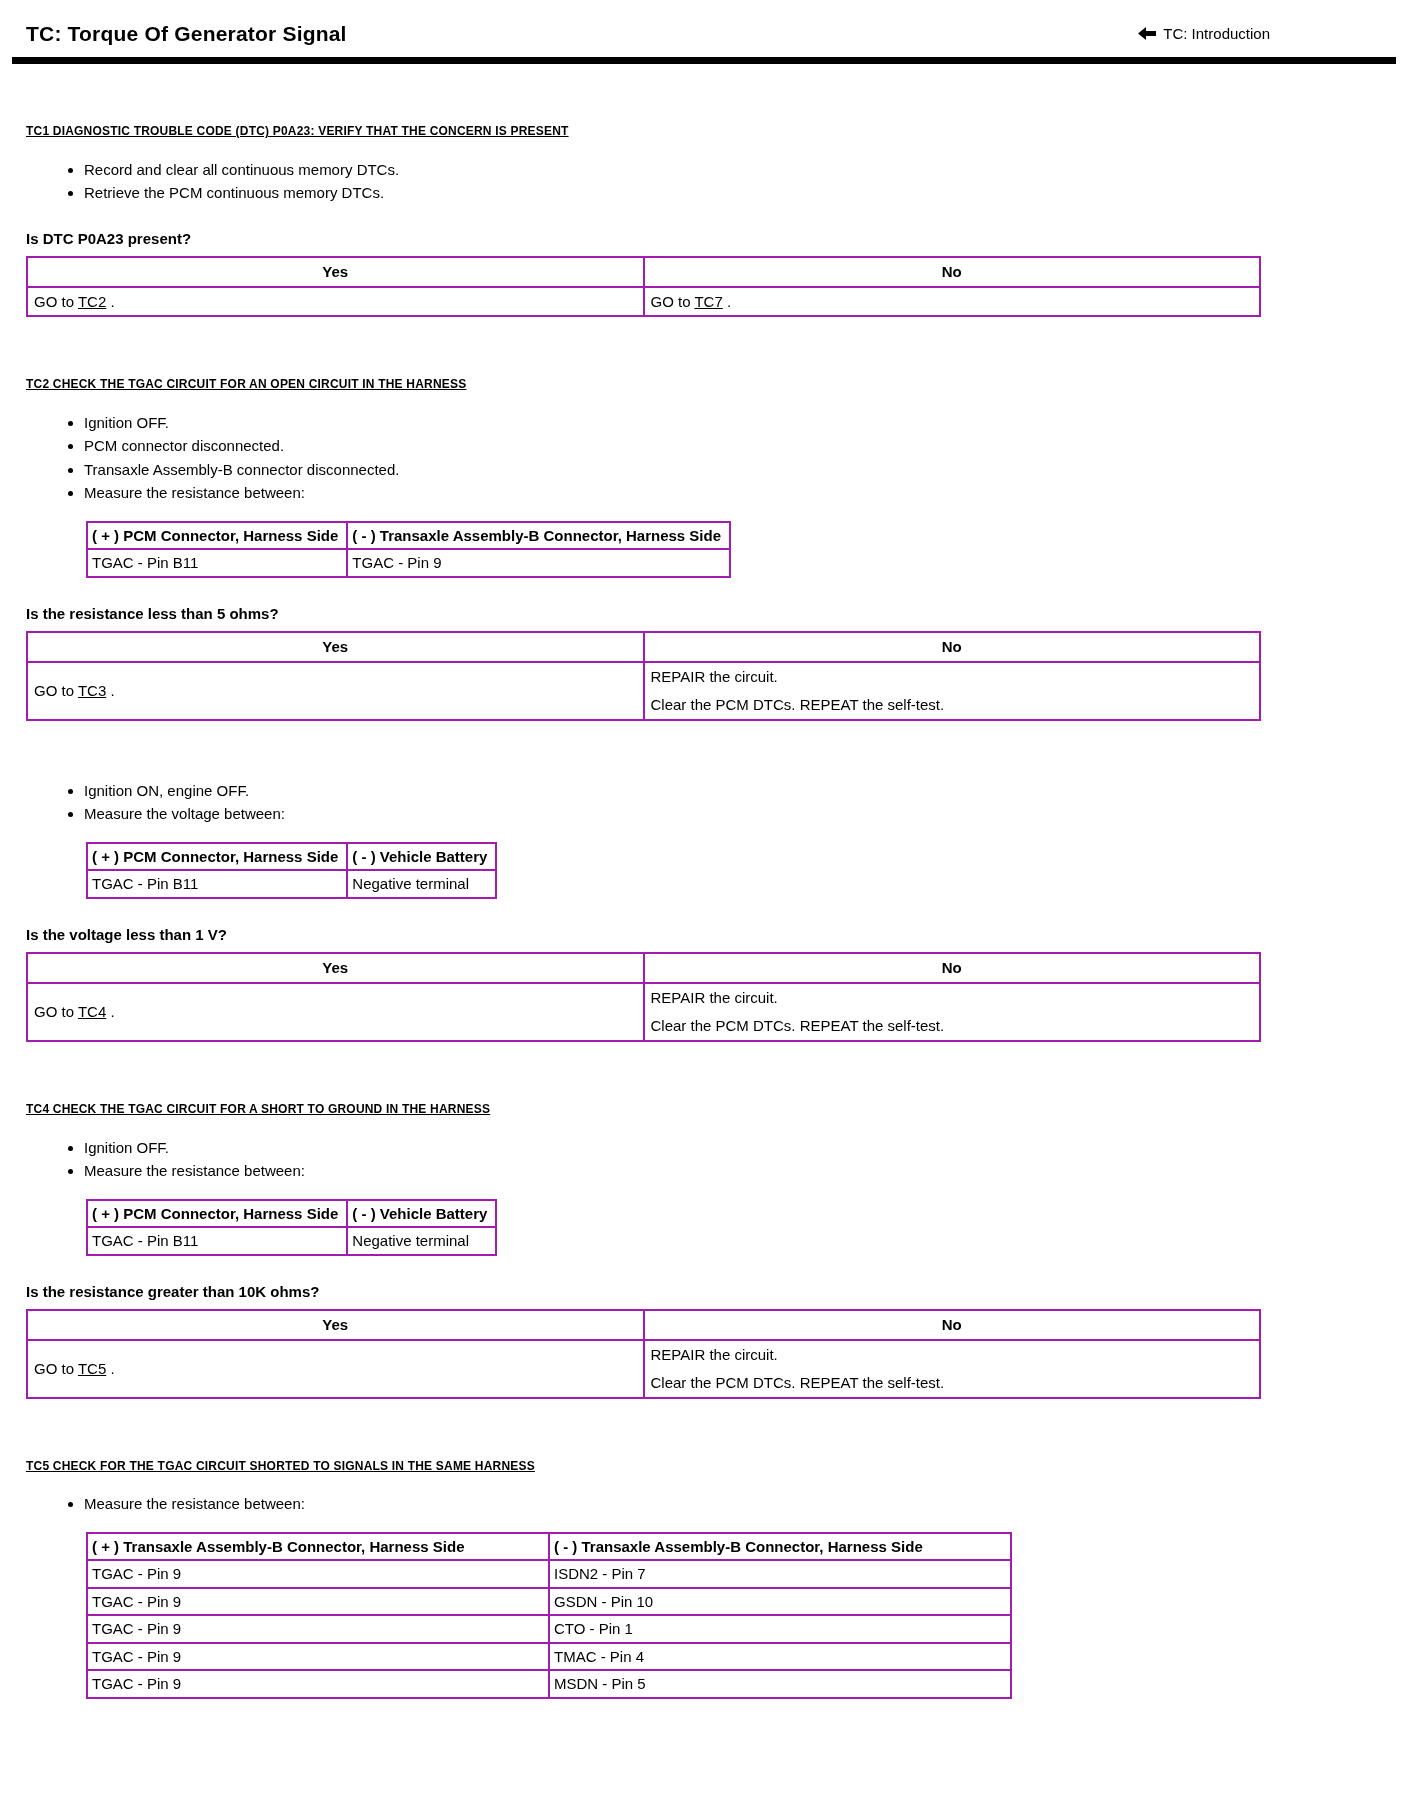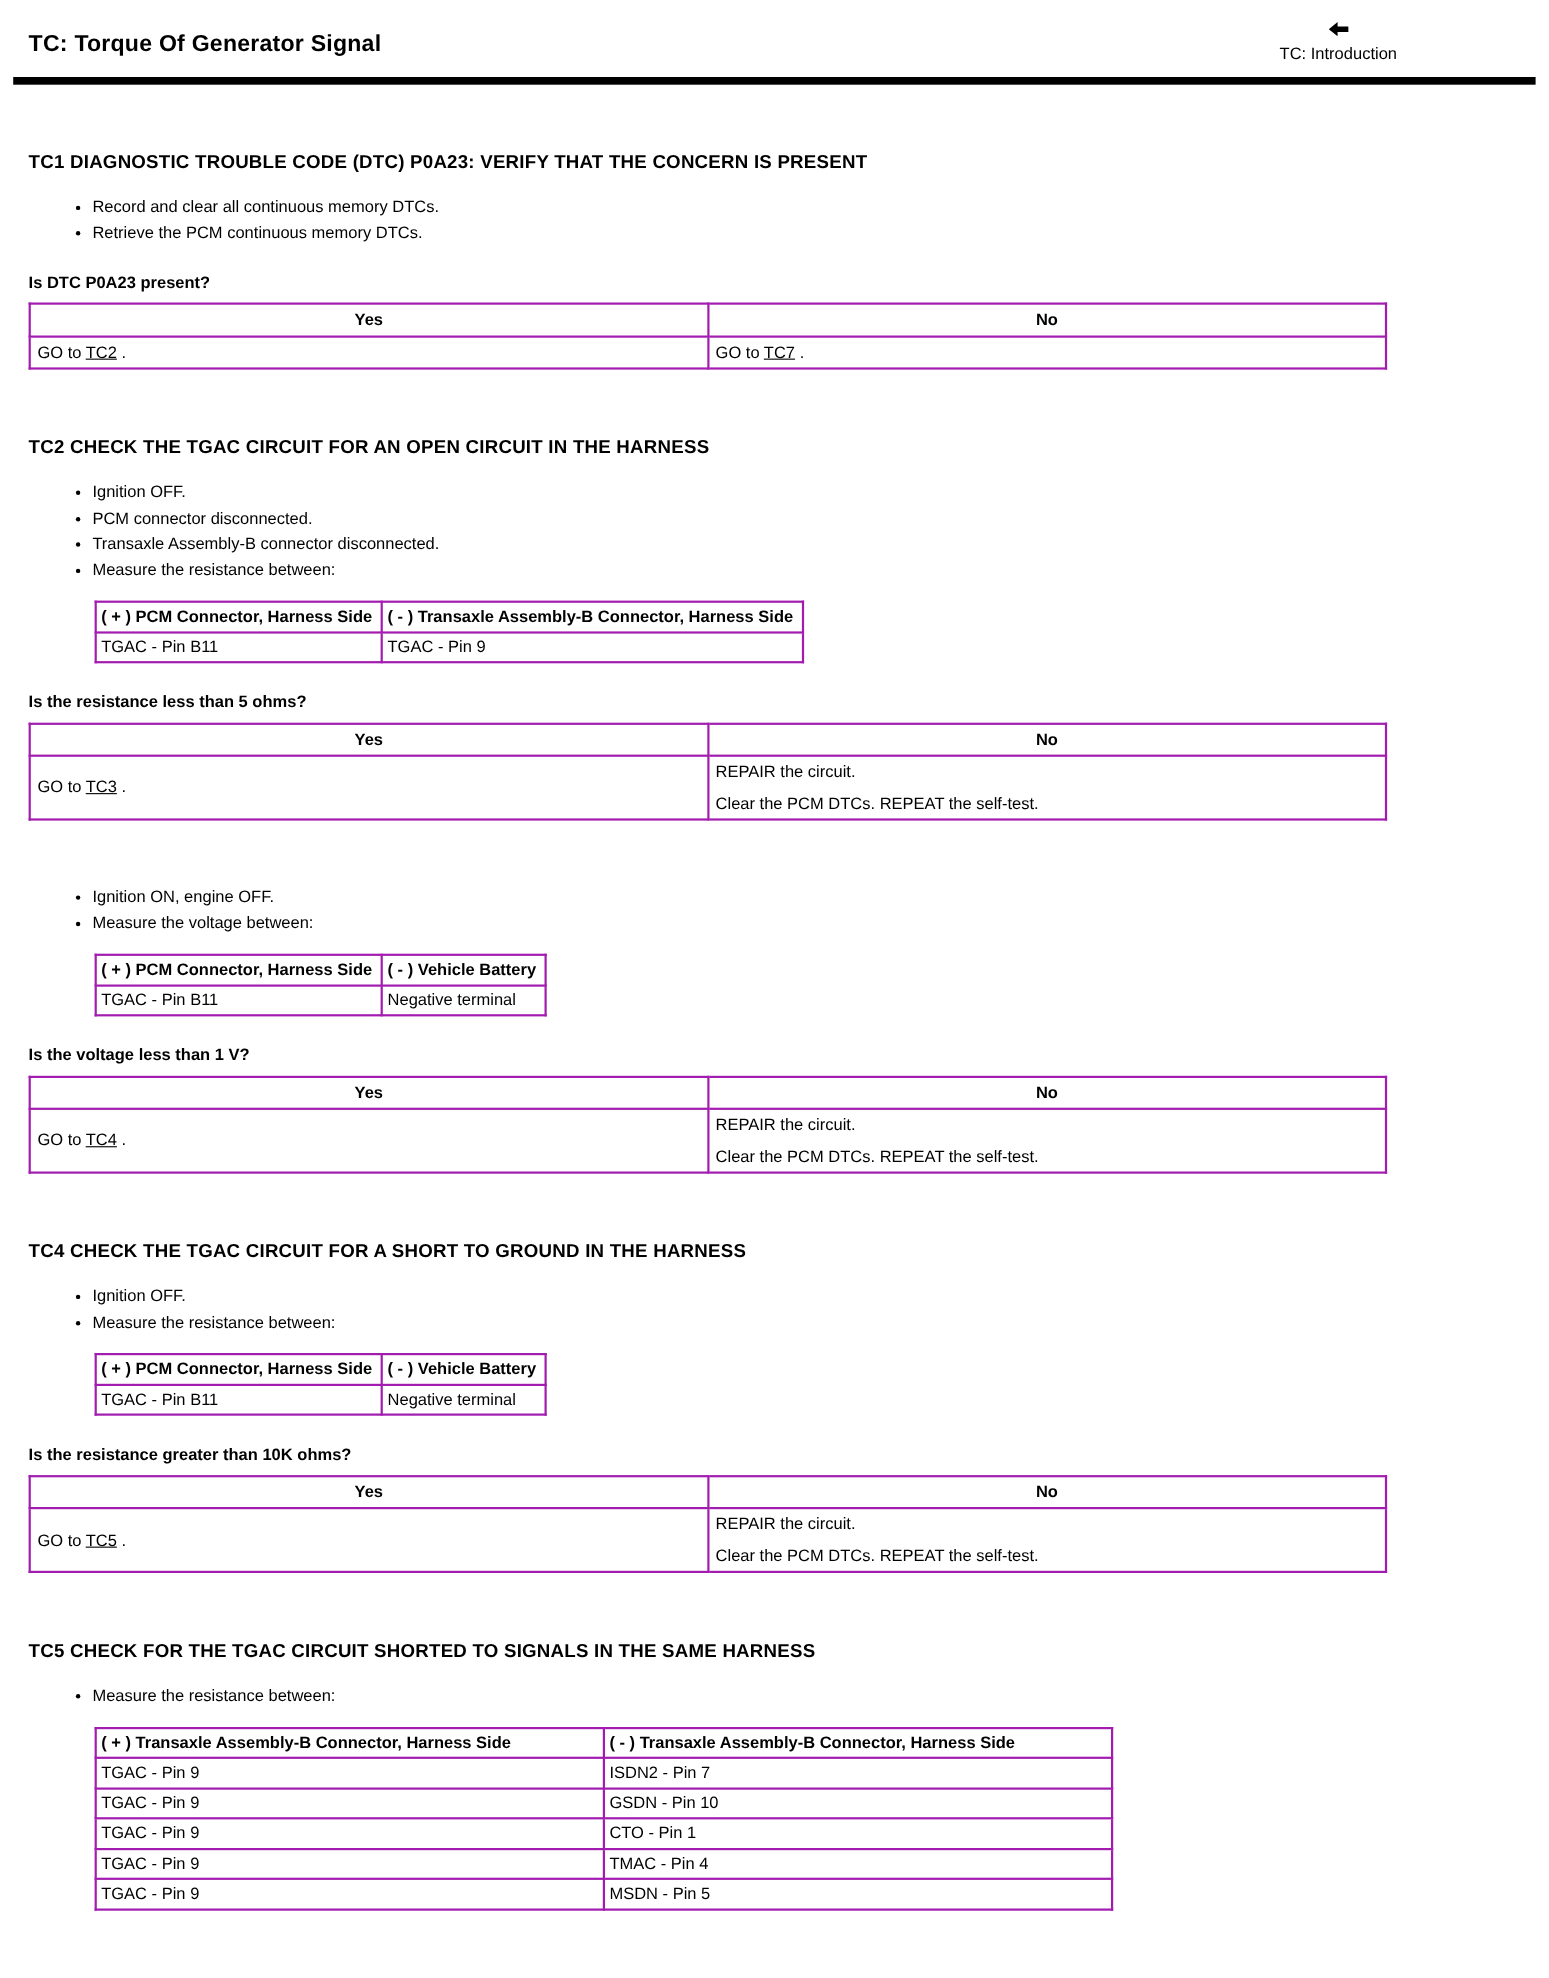--- a/index.html
+++ b/index.html
@@ -23,32 +23,31 @@
     padding: 8px 0 10px 0;
   }
   .doc-title { font-size: 21px; font-weight: bold; letter-spacing: 0.2px; }
   .back-nav {
     display: flex;
     align-items: center;
     gap: 7px;
     margin-right: 112px;
     font-size: 15px;
     cursor: pointer;
-    flex-direction: column;
   }
   .back-nav svg { display: block; }
   .header-rule {
     height: 7px;
     background: #000;
     margin: 0 -14px;
   }
 
   
   .step { margin-top: 60px; }
-  .step-heading { font-size: 17px; font-weight: bold; letter-spacing: 0.2px; }
+  .step-heading { font-size: 12px; font-weight: bold; letter-spacing: 0.2px; text-decoration: underline; }
   .bullets { margin-top: 20px; padding-left: 58px; }
   .bullets li { margin: 4px 0; }
   .question { font-weight: bold; margin-top: 26px; margin-bottom: 8px; }
 
   
   table { border-collapse: collapse; }
   th, td { border: 2px solid #a21caf; }
 
   .measure { margin: 18px 0 0 60px; }
   .measure th {

